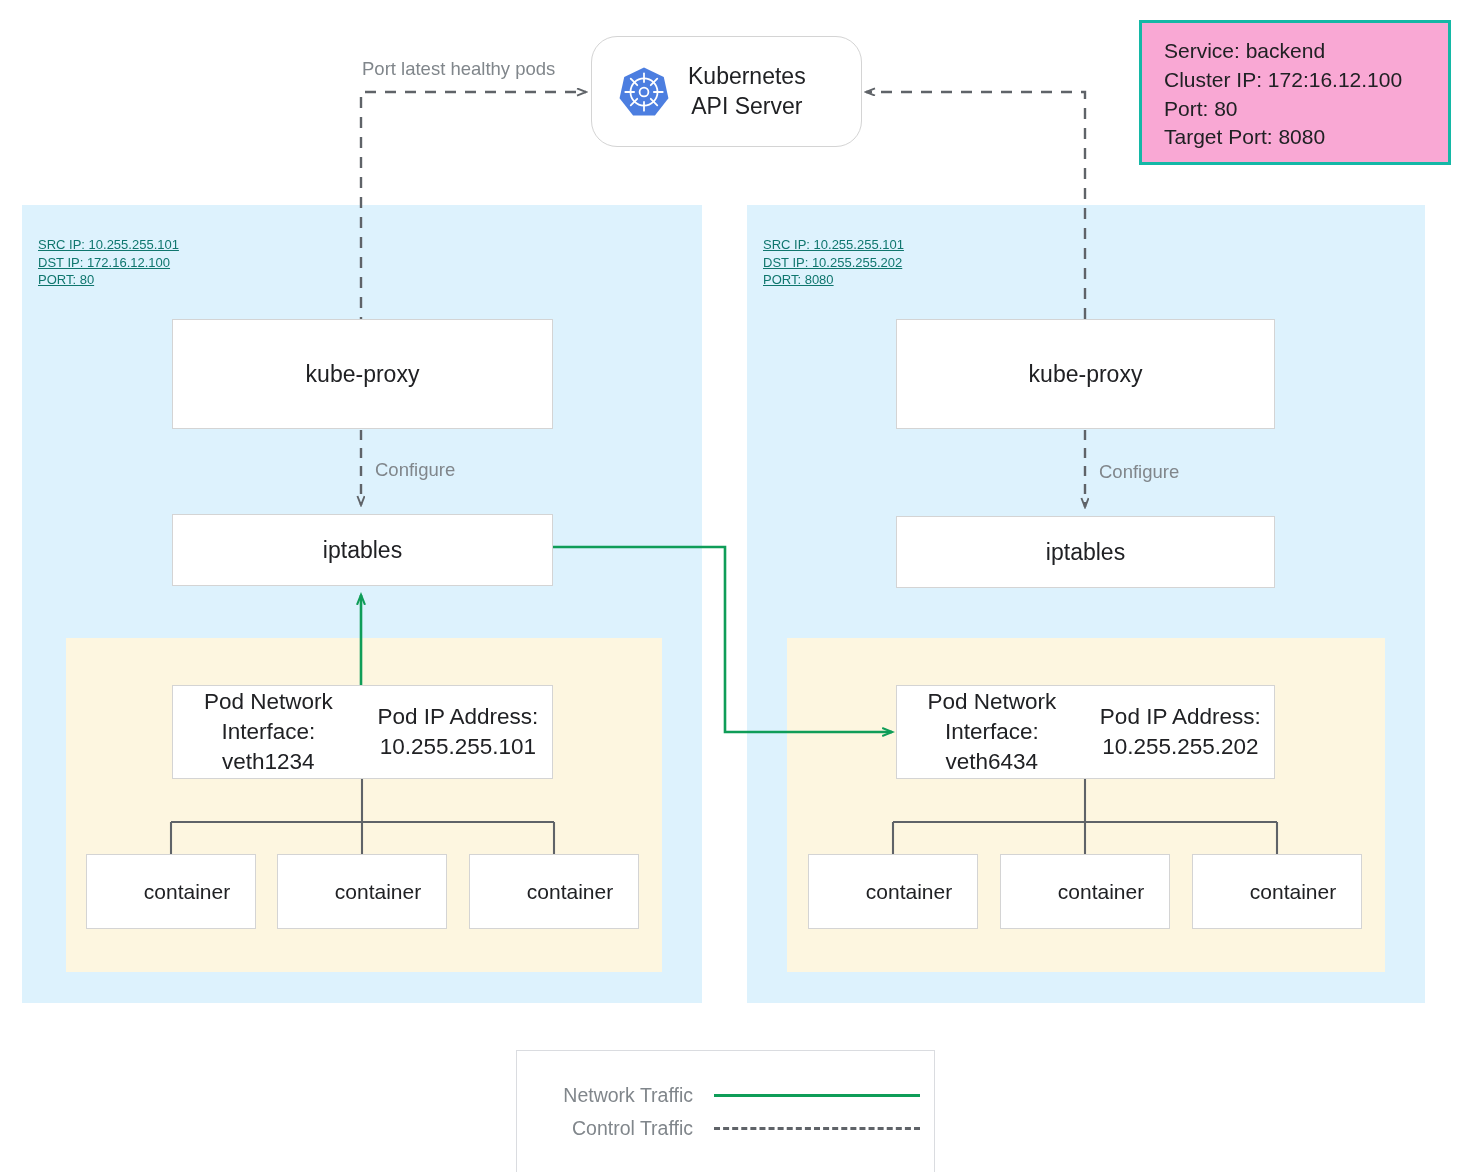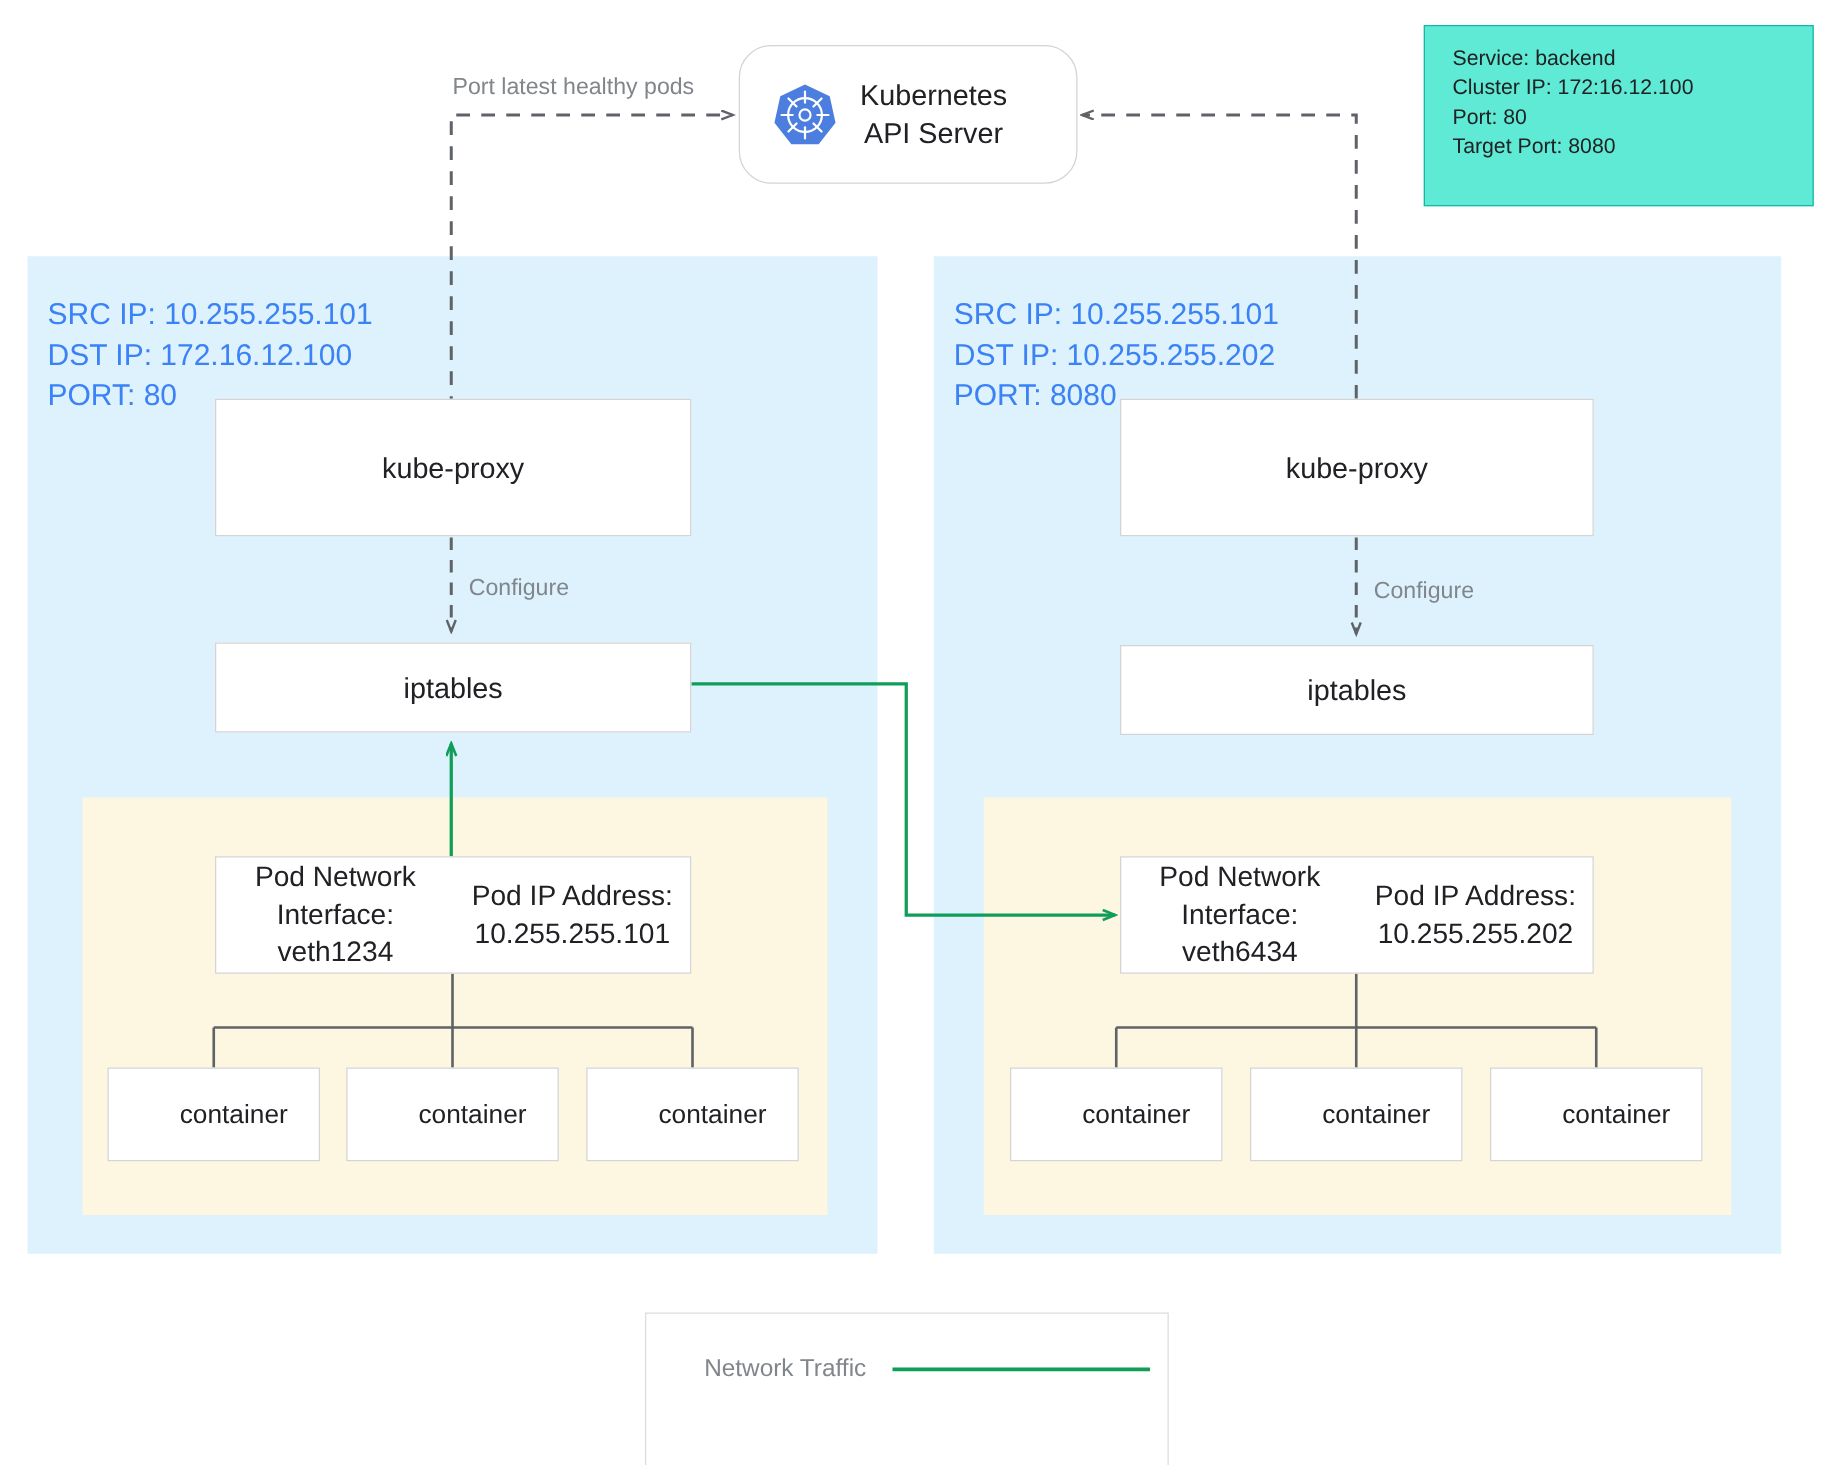--- a/index.html
+++ b/index.html
@@ -38,35 +38,36 @@
     text-align: center;
     color: #202124;
   }
   .wbox-lines {
     flex-direction: row;
     line-height: 1.33;
   }
 
   
   .meta-text {
-    color: #3b82f6;
-    font-size: 24px;
+    color: #0f766e;
+    font-size: 13px;
     line-height: 1.36;
     white-space: pre-line;
+    text-decoration: underline;
   }
   .edge-label {
     color: #80868b;
     font-size: 18.5px;
     white-space: nowrap;
   }
   .info-box {
-    background: #5eead4;
-    border: 1px solid #14b8a6;
+    background: #f9a8d4;
+    border: 3px solid #14b8a6;
     color: #202124;
-    font-size: 17px;
+    font-size: 21px;
     line-height: 1.37;
     white-space: pre-line;
     padding: 14px 20px 16px 22px;
   }
   .api-title {
     font-size: 23px;
     line-height: 1.3;
     color: #202124;
     white-space: pre-line;
   }
@@ -226,15 +227,19 @@
   </div>
   <div class="abs wbox container-label" style="left:1192px; top:854px; width:170px; height:75px;">
     <span>container</span>
   </div>
 
   <div class="abs legend" style="left:516px; top:1050px; width:419px; height:124px;">
     <div class="abs" style="left:0; top:30px; width:419px; height:28px; display:flex; align-items:center;">
       <span class="legend-label" style="width:160px; margin-left:16px;">Network Traffic</span>
       <span class="legend-solid" style="width:206px; margin-left:21px;"></span>
     </div>
+    <div class="abs" style="left:0; top:63px; width:419px; height:28px; display:flex; align-items:center;">
+      <span class="legend-label" style="width:160px; margin-left:16px;">Control Traffic</span>
+      <span class="legend-dashed" style="width:206px; margin-left:21px;"></span>
+    </div>
   </div>
 
 </div>
 
 </body></html>

